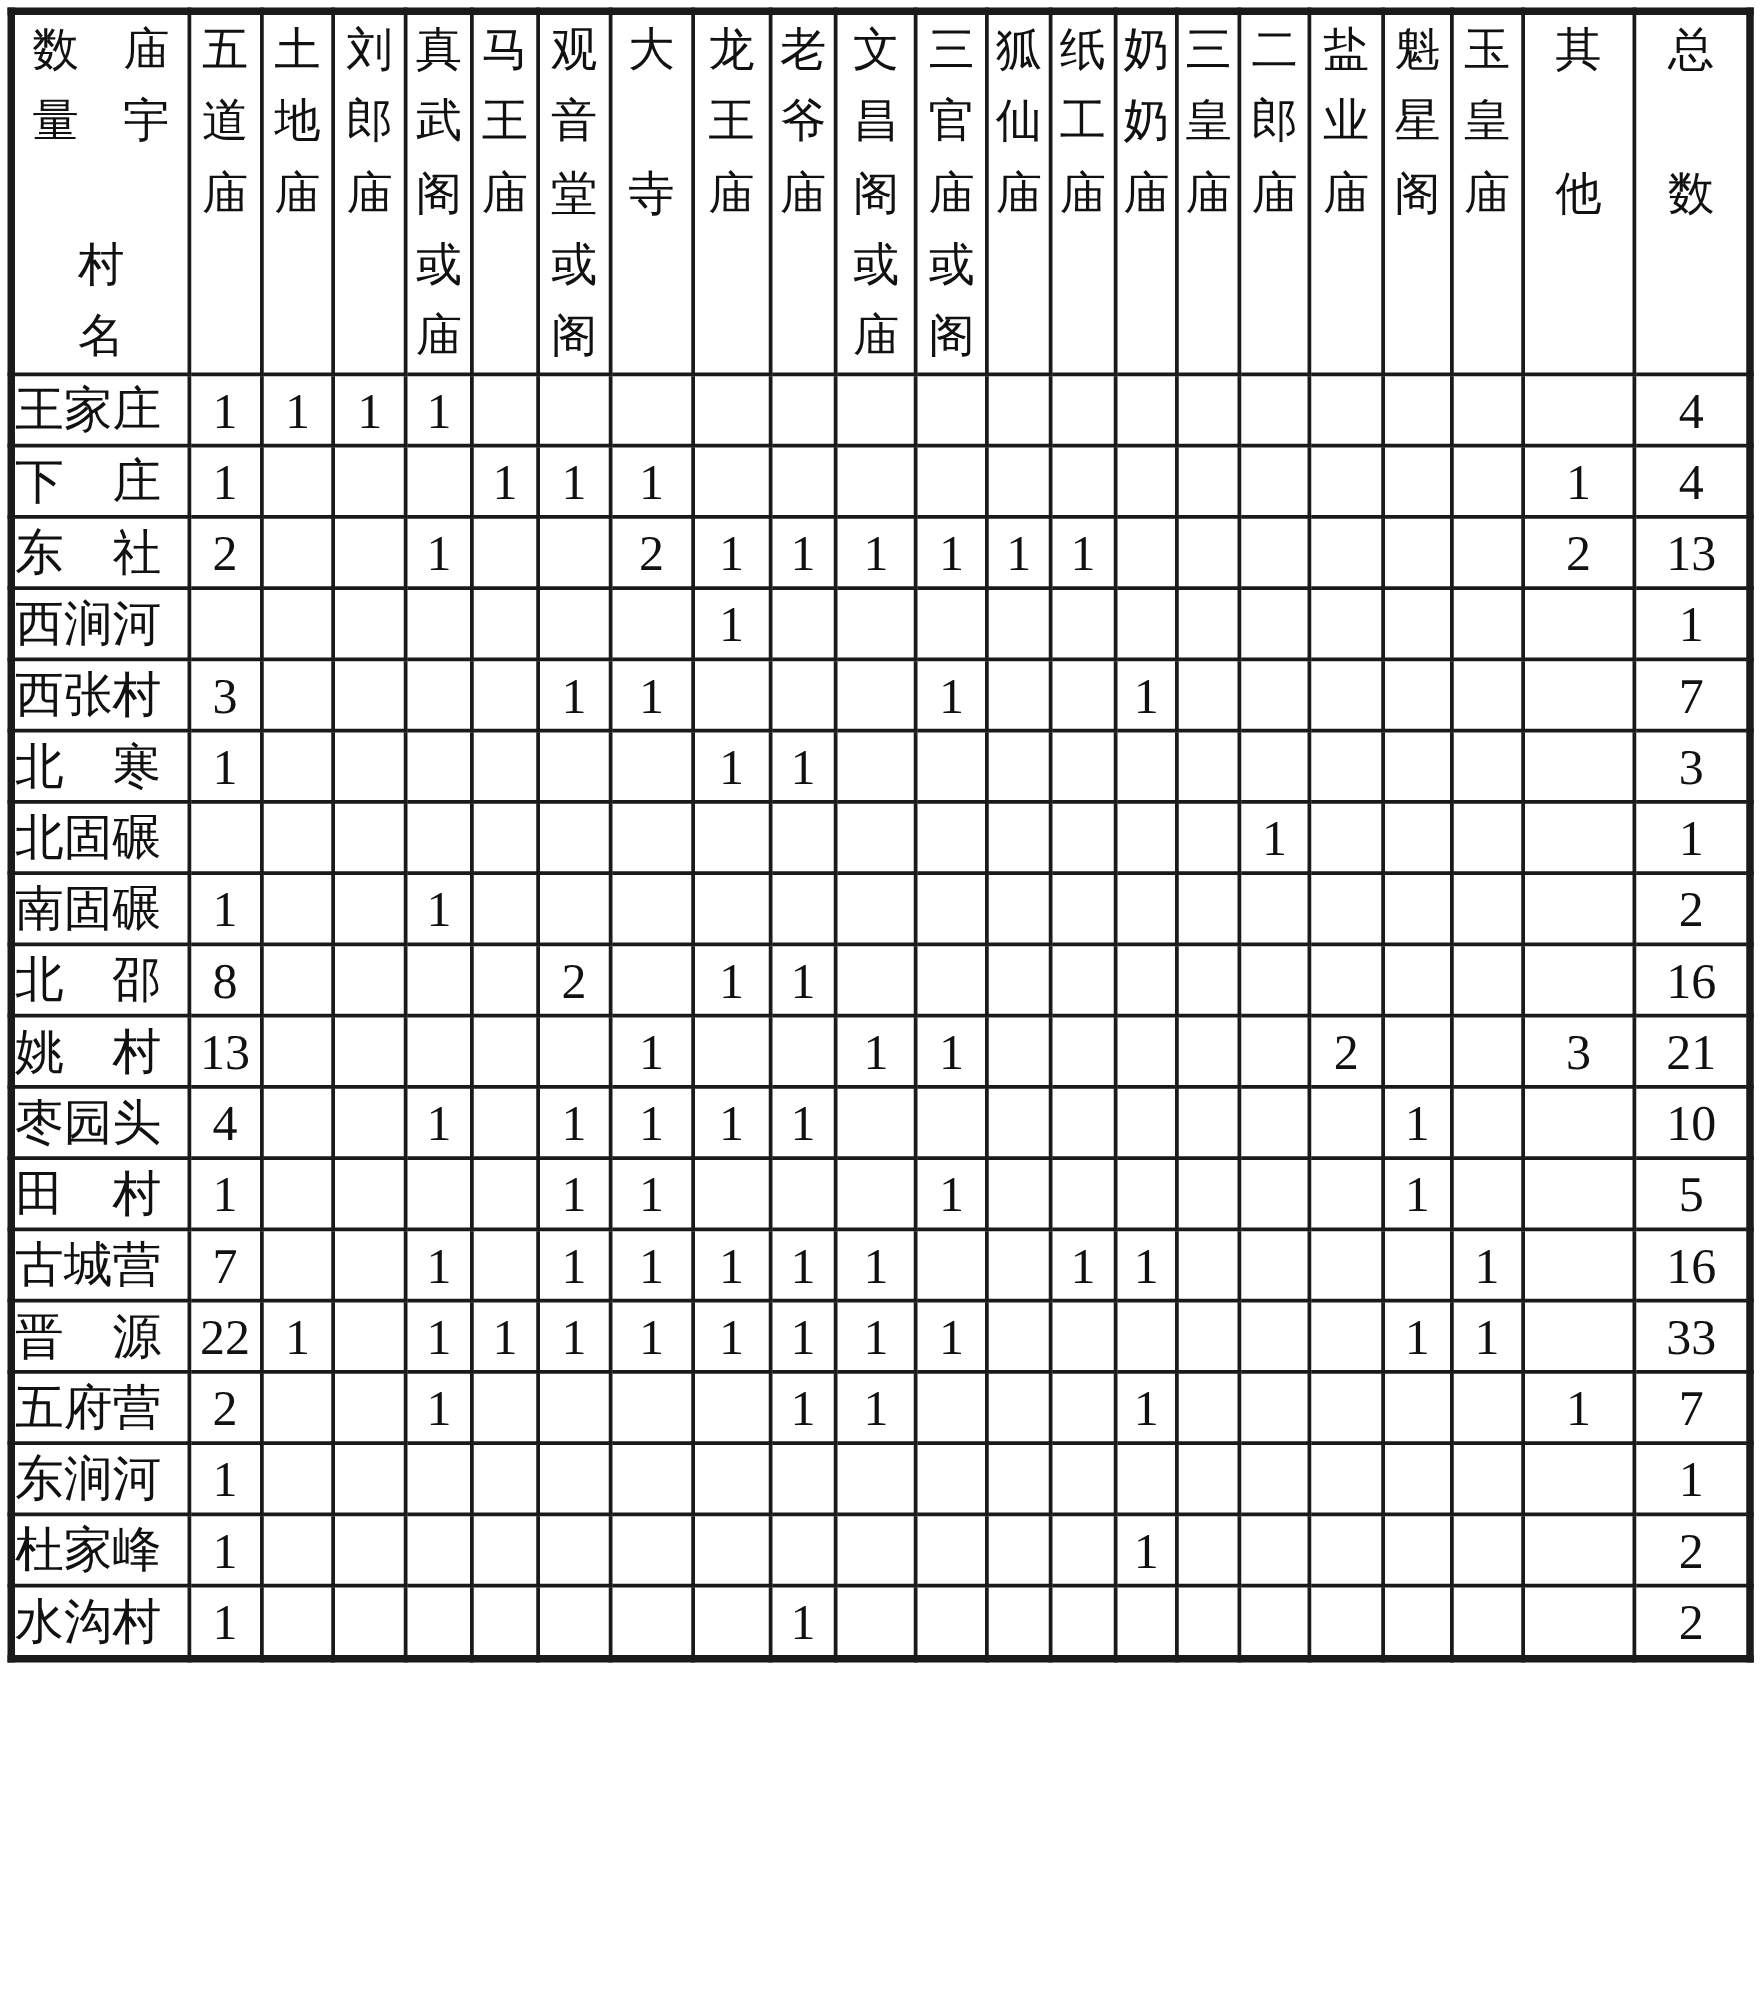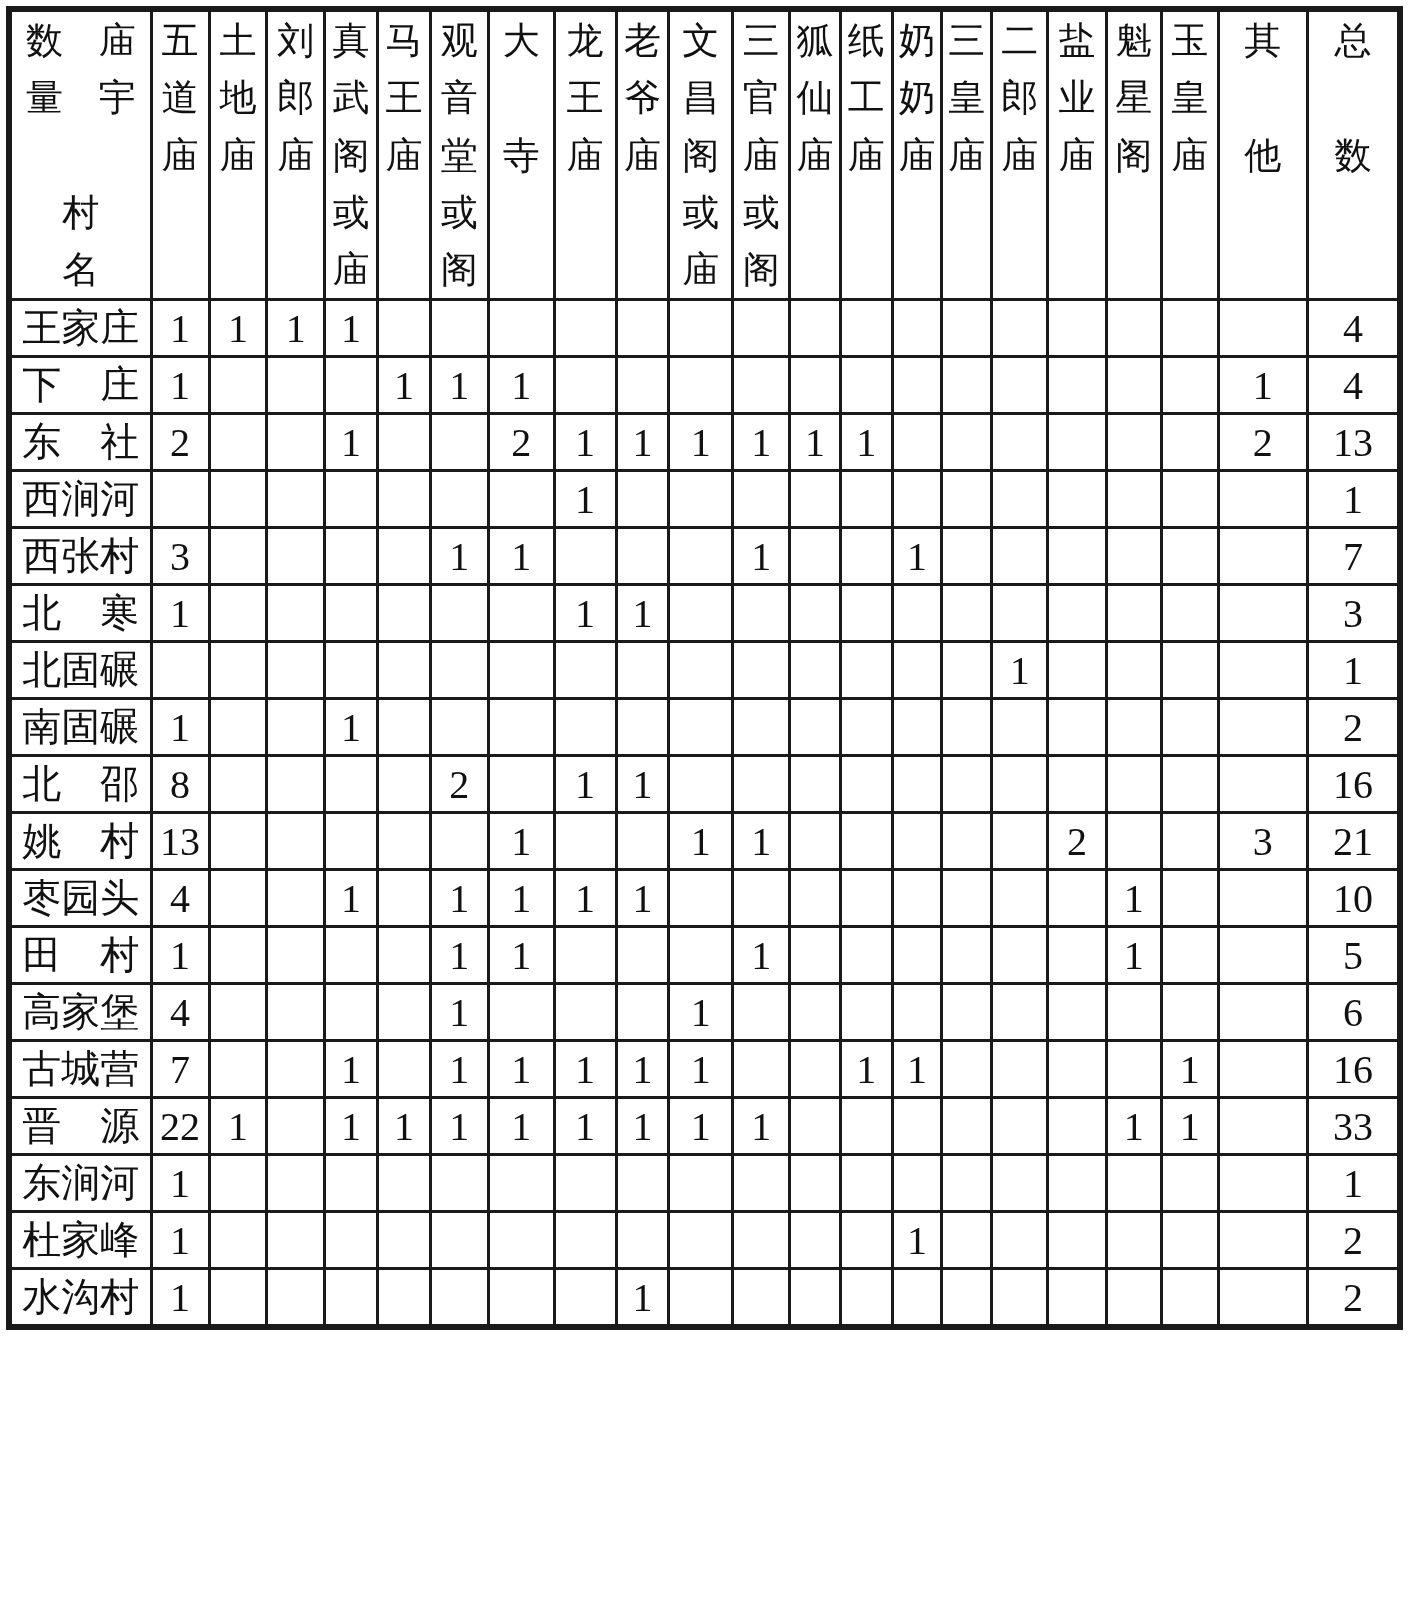--- a/index.html
+++ b/index.html
@@ -42,21 +42,21 @@
     line-height: 1;
     color: #111111;
   }
   .vslot.pair {
     justify-content: space-between;
     padding: 0 14px;
     box-sizing: border-box;
   }
   td.village {
     font-size: 39px;
-    text-align: center;
+    text-align: left;
     vertical-align: middle;
     white-space: nowrap;
     color: #111111;
   }
   td.num, td.total {
     font-size: 40px;
     text-align: center;
     vertical-align: middle;
     color: #111111;
   }
@@ -585,44 +585,20 @@
           <td class="num"></td>
           <td class="num"></td>
           <td class="num"></td>
           <td class="num"></td>
           <td class="num">1</td>
           <td class="num"></td>
           <td class="num"></td>
           <td class="total">5</td>
         </tr>
         <tr>
-          <td class="village">高家堡</td>
-          <td class="num">4</td>
-          <td class="num"></td>
-          <td class="num"></td>
-          <td class="num"></td>
-          <td class="num"></td>
-          <td class="num">1</td>
-          <td class="num"></td>
-          <td class="num"></td>
-          <td class="num"></td>
-          <td class="num">1</td>
-          <td class="num"></td>
-          <td class="num"></td>
-          <td class="num"></td>
-          <td class="num"></td>
-          <td class="num"></td>
-          <td class="num"></td>
-          <td class="num"></td>
-          <td class="num"></td>
-          <td class="num"></td>
-          <td class="num"></td>
-          <td class="total">6</td>
-        </tr>
-        <tr>
           <td class="village">古城营</td>
           <td class="num">7</td>
           <td class="num"></td>
           <td class="num"></td>
           <td class="num">1</td>
           <td class="num"></td>
           <td class="num">1</td>
           <td class="num">1</td>
           <td class="num">1</td>
           <td class="num">1</td>
@@ -655,20 +631,44 @@
           <td class="num"></td>
           <td class="num"></td>
           <td class="num"></td>
           <td class="num"></td>
           <td class="num"></td>
           <td class="num"></td>
           <td class="num">1</td>
           <td class="num">1</td>
           <td class="num"></td>
           <td class="total">33</td>
+        </tr>
+        <tr>
+          <td class="village">五府营</td>
+          <td class="num">2</td>
+          <td class="num"></td>
+          <td class="num"></td>
+          <td class="num">1</td>
+          <td class="num"></td>
+          <td class="num"></td>
+          <td class="num"></td>
+          <td class="num"></td>
+          <td class="num">1</td>
+          <td class="num">1</td>
+          <td class="num"></td>
+          <td class="num"></td>
+          <td class="num"></td>
+          <td class="num">1</td>
+          <td class="num"></td>
+          <td class="num"></td>
+          <td class="num"></td>
+          <td class="num"></td>
+          <td class="num"></td>
+          <td class="num">1</td>
+          <td class="total">7</td>
         </tr>
         <tr>
           <td class="village">东涧河</td>
           <td class="num">1</td>
           <td class="num"></td>
           <td class="num"></td>
           <td class="num"></td>
           <td class="num"></td>
           <td class="num"></td>
           <td class="num"></td>

